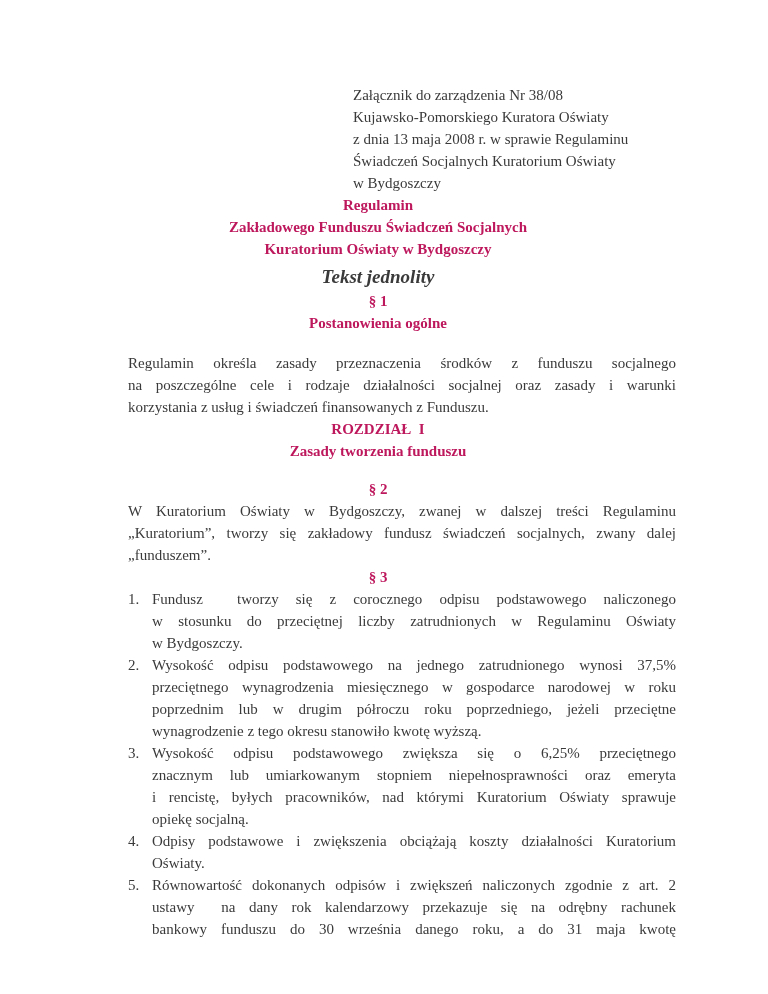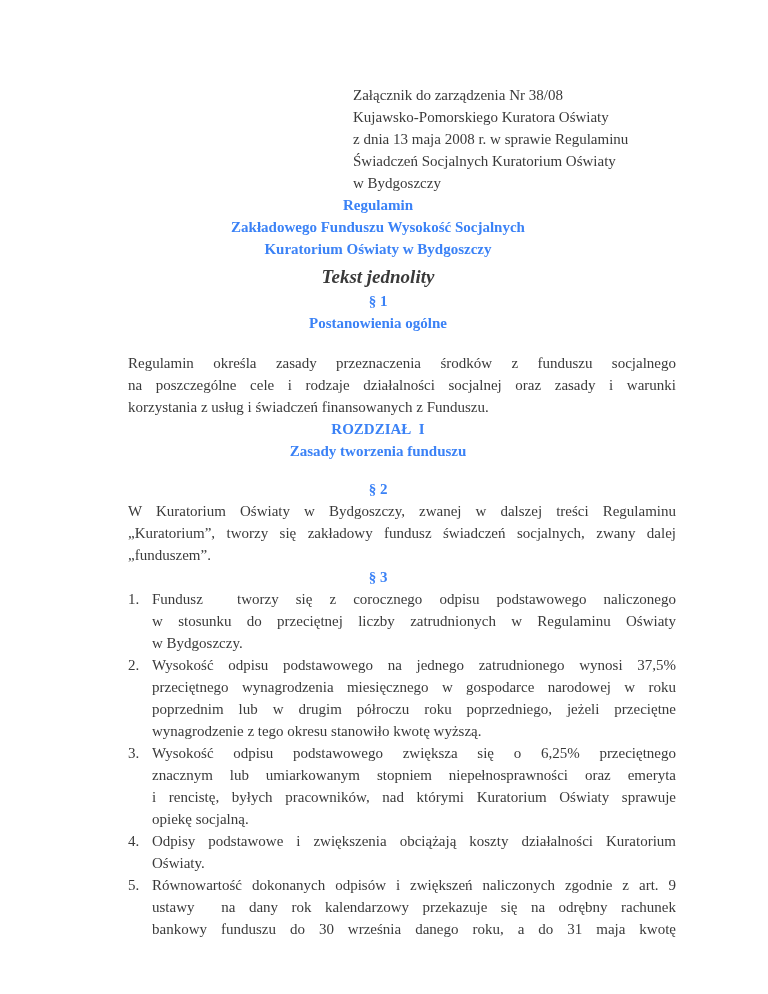--- a/index.html
+++ b/index.html
@@ -21,21 +21,21 @@
     width: 548px;
     font-size: 15px;
     line-height: 22px;
   }
   
   .attachment { margin-left: 225px; }
   .attachment .al { white-space: nowrap; }
 
   
   .centered { text-align: center; margin-right: 48px; }
-  .bold { font-weight: bold; color: #3b82f6; }
+  .bold { font-weight: bold; color: #be185d; }
 
   .title-block { margin-top: 0; }
   .subtitle {
     margin-top: 8px;
     font-size: 19px;
     line-height: 18px;
     font-style: italic;
     font-weight: bold;
   }
   .h1-block { margin-top: 4px; }
@@ -61,21 +61,21 @@
     <div class="attachment">
       <div class="al">Załącznik do zarządzenia Nr 38/08</div>
       <div class="al">Kujawsko-Pomorskiego Kuratora Oświaty</div>
       <div class="al">z dnia 13 maja 2008 r. w sprawie Regulaminu</div>
       <div class="al">Świadczeń Socjalnych Kuratorium Oświaty</div>
       <div class="al">w Bydgoszczy</div>
     </div>
 
     <div class="title-block centered bold">
       <div>Regulamin</div>
-      <div>Zakładowego Funduszu Wysokość Socjalnych</div>
+      <div>Zakładowego Funduszu Świadczeń Socjalnych</div>
       <div>Kuratorium Oświaty w Bydgoszczy</div>
     </div>
 
     <div class="subtitle centered">Tekst jednolity</div>
 
     <div class="h1-block centered bold">
       <div>§ 1</div>
       <div>Postanowienia ogólne</div>
     </div>
 
@@ -134,21 +134,21 @@
         <div class="marker">4.</div>
         <div class="itembody">
           <div class="jl">Odpisy podstawowe i zwiększenia obciążają koszty działalności Kuratorium</div>
           <div class="jl last">Oświaty.</div>
         </div>
       </div>
 
       <div class="num-item">
         <div class="marker">5.</div>
         <div class="itembody">
-          <div class="jl">Równowartość dokonanych odpisów i zwiększeń naliczonych zgodnie z art. 9</div>
+          <div class="jl">Równowartość dokonanych odpisów i zwiększeń naliczonych zgodnie z art. 2</div>
           <div class="jl">ustawy&nbsp; na dany rok kalendarzowy przekazuje się na odrębny rachunek</div>
           <div class="jl">bankowy funduszu do 30 września danego roku, a do 31 maja kwotę</div>
         </div>
       </div>
 
     </div>
 
   </div>
 </div>
 

